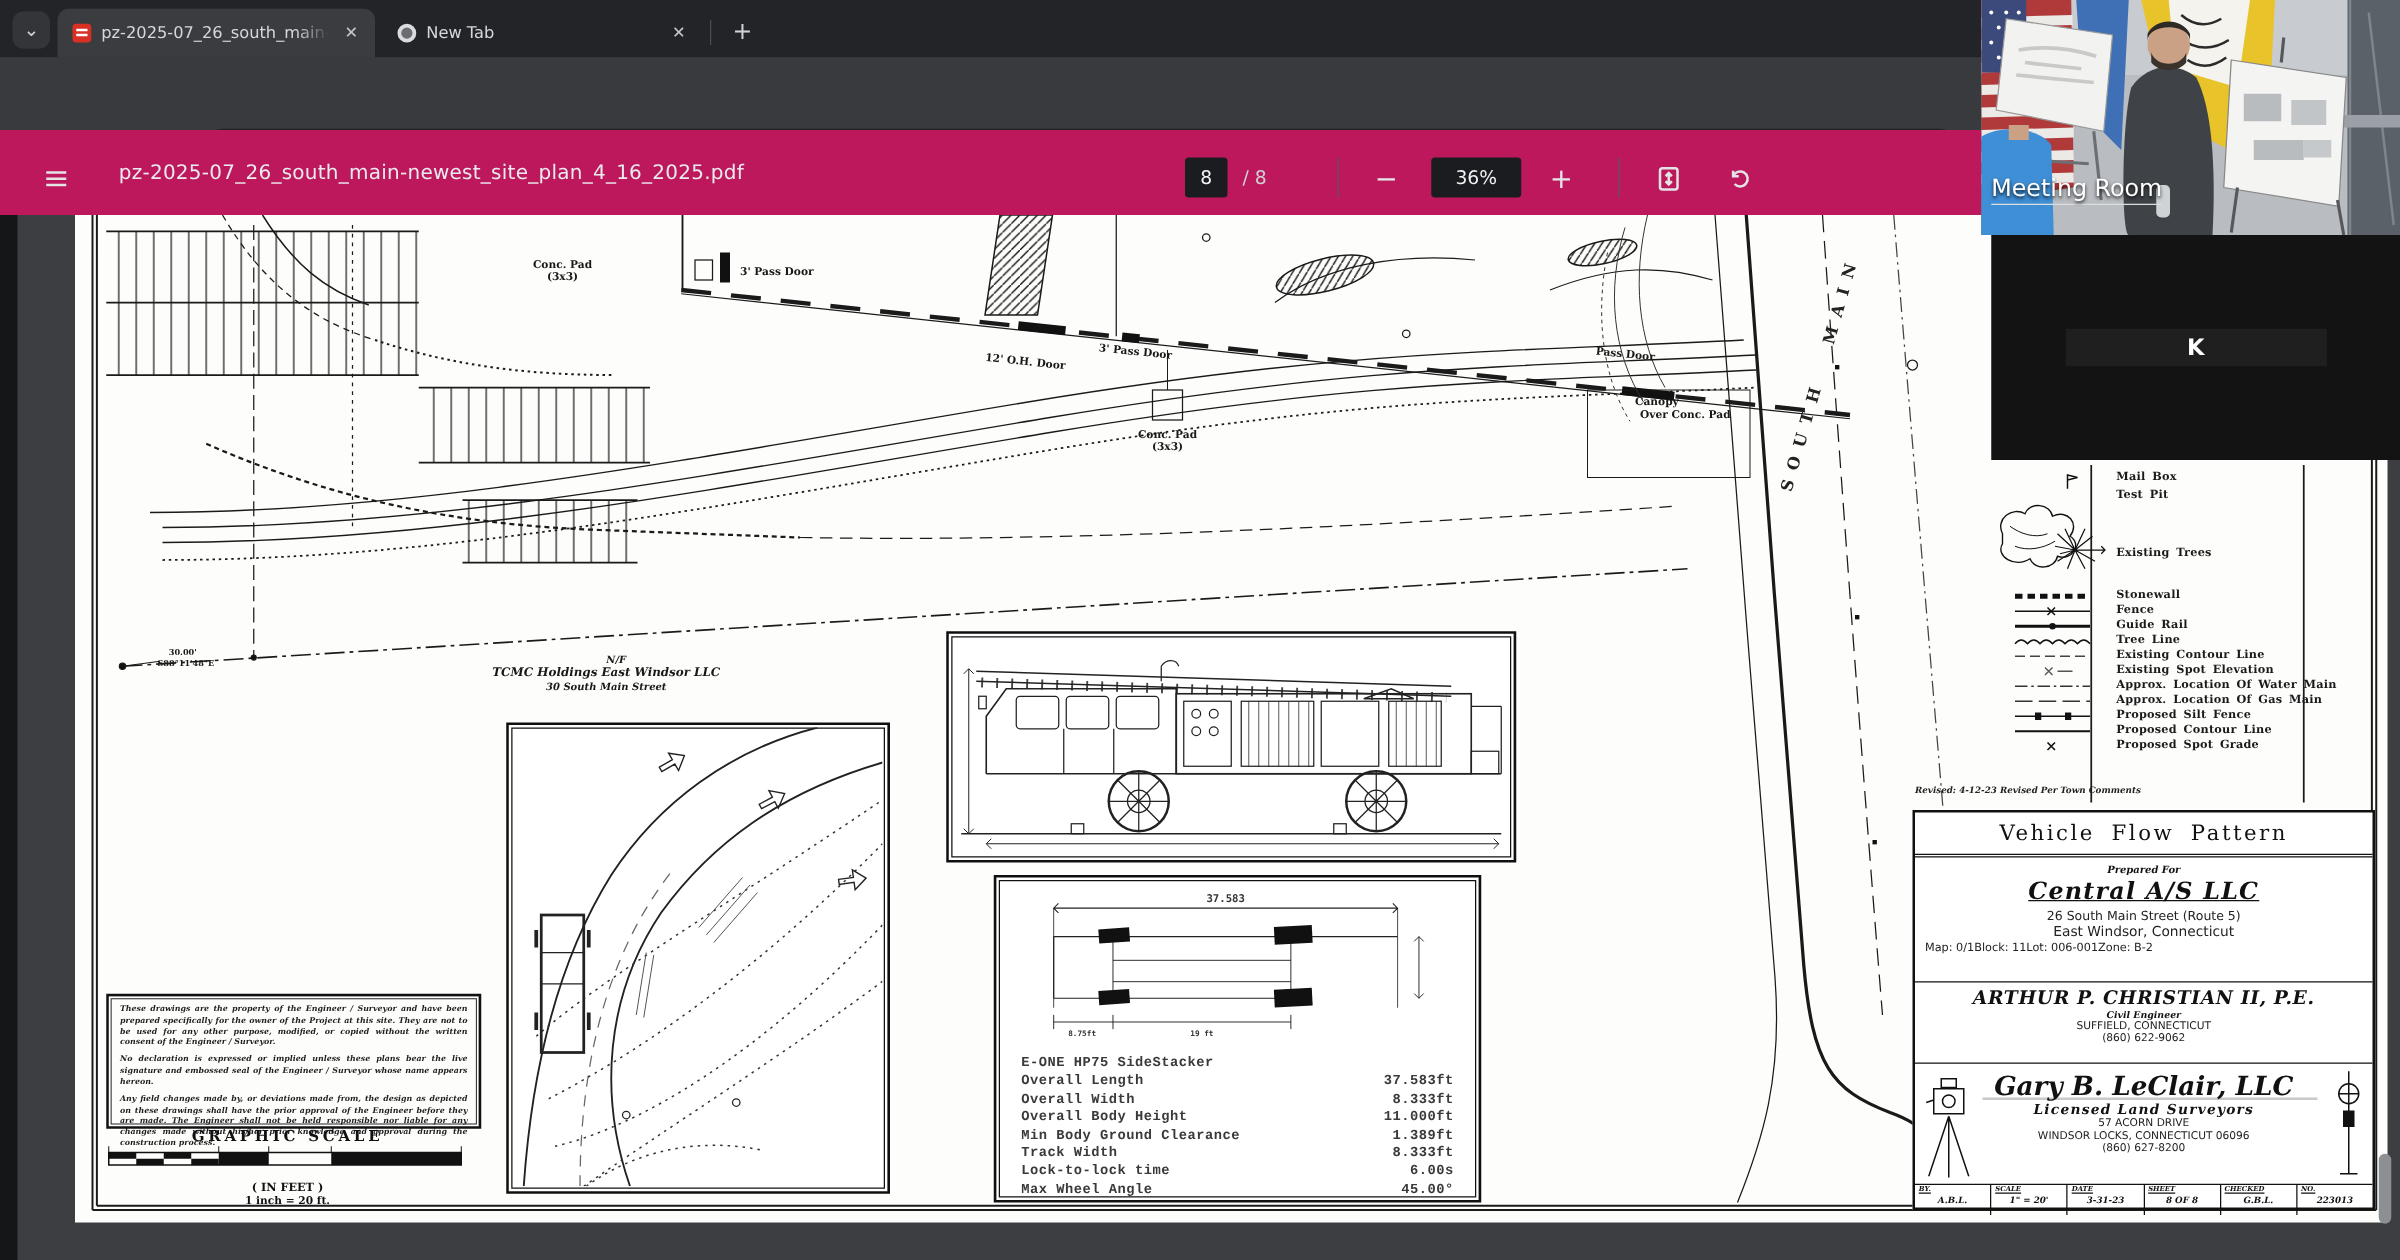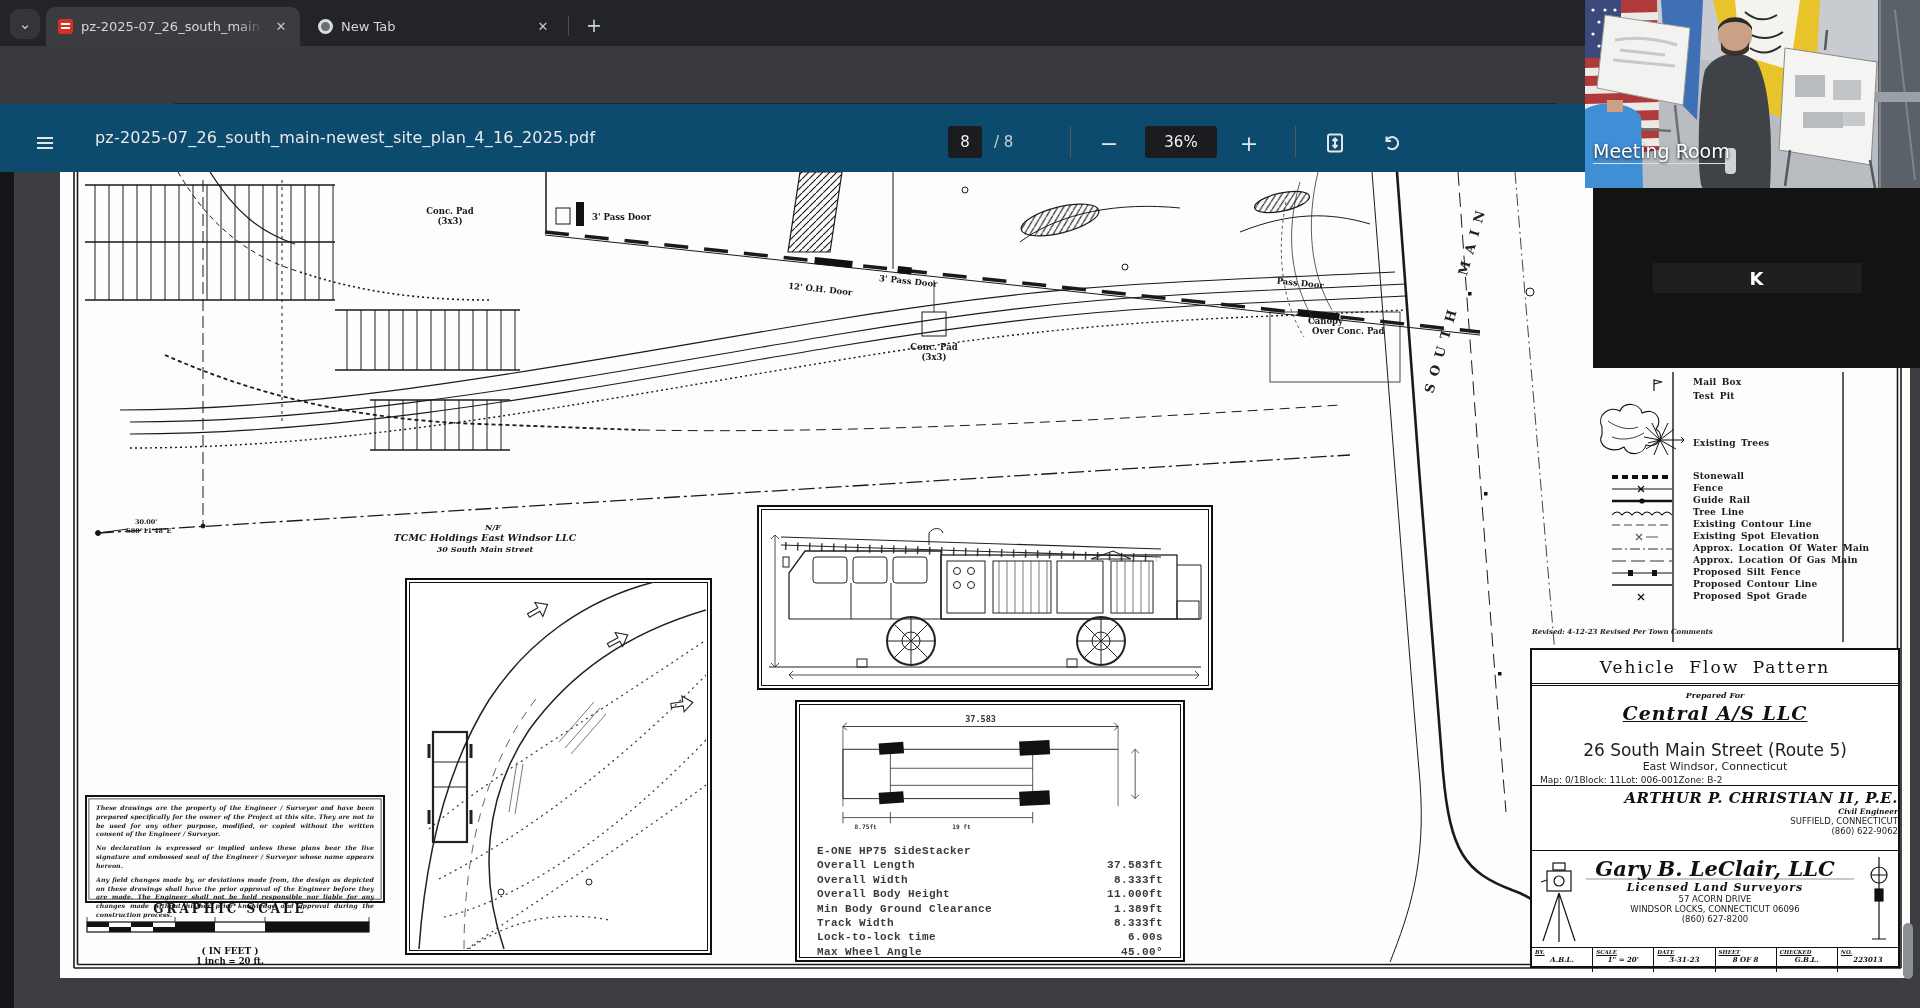--- a/index.html
+++ b/index.html
@@ -21,21 +21,21 @@
   .tab-divider{position:absolute;left:568px;top:16px;width:1px;height:20px;background:#4b4d51;}
   .newtab-btn{position:absolute;left:580px;top:11px;width:28px;height:28px;border-radius:50%;color:#cfd2d6;
     font-size:19px;display:flex;align-items:center;justify-content:center;cursor:pointer;}
   .toolbar{position:absolute;left:0;top:46px;width:1920px;height:58px;background:#383a3e;}
   .nav-ic{position:absolute;top:58px;width:34px;height:34px;border-radius:50%;display:flex;align-items:center;justify-content:center;cursor:pointer;}
   .nav-ic svg{stroke:#d5d7da;fill:none;stroke-width:2;}
   .omnibox{position:absolute;left:160px;top:57px;width:1410px;height:37px;border-radius:19px;background:#212327;
     display:flex;align-items:center;gap:12px;padding:0 16px;box-sizing:border-box;}
   .omnibox .url{color:#e6e8ea;font-size:15px;letter-spacing:.1px;white-space:nowrap;}
   
-  .pdf-toolbar{position:absolute;left:0;top:104px;width:1920px;height:68px;background:#0c4a6e;box-shadow:0 1px 0 #2a2b2e;}
+  .pdf-toolbar{position:absolute;left:0;top:104px;width:1920px;height:68px;background:#be185d;box-shadow:0 1px 0 #2a2b2e;}
   .pdf-toolbar .fname{position:absolute;left:95px;top:24px;color:#e9eaec;font-size:16px;letter-spacing:.2px;}
   .pt-ic{position:absolute;top:22px;width:34px;height:34px;display:flex;align-items:center;justify-content:center;border-radius:50%;cursor:pointer;}
   .pt-ic svg{stroke:#e3e4e6;fill:none;stroke-width:2;}
   .pt-box{position:absolute;top:22px;height:32px;background:#1b1c1f;border-radius:3px;color:#f1f2f4;
     display:flex;align-items:center;justify-content:center;font-size:15px;}
   .pt-text{position:absolute;top:29px;color:#cdd0d3;font-size:15px;}
   .pt-div{position:absolute;top:22px;width:1px;height:32px;background:#55575b;}
   
   .viewer{position:absolute;left:0;top:172px;width:1920px;height:836px;background:#3d3e41;}
   .edge-strip{position:absolute;left:0;top:0;width:14px;height:836px;background:#151618;}
@@ -67,25 +67,25 @@
   
   .tb-revised{position:absolute;left:1472px;top:455px;width:368px;font-family:"DejaVu Serif",serif;
     font-style:italic;font-weight:bold;font-size:7px;color:#222;}
   .titleblock{position:absolute;left:1470px;top:476px;width:370px;height:320px;border:2px solid #111;
     box-sizing:border-box;background:#fff;font-family:"DejaVu Serif",serif;color:#111;}
   .tb-title{height:33px;border-bottom:3px double #111;display:flex;align-items:center;justify-content:center;
     font-size:17px;letter-spacing:2px;word-spacing:6px;}
   .tb-client{height:95px;position:relative;text-align:center;}
   .tb-pf{font-size:8px;font-style:italic;font-weight:bold;margin-top:4px;}
   .tb-cl{font-size:19px;font-style:italic;font-weight:bold;text-decoration:underline;letter-spacing:1px;margin-top:2px;}
-  .tb-a1{font-size:17px;margin-top:16px;font-family:"DejaVu Sans",sans-serif;color:#222;}
+  .tb-a1{font-size:10px;margin-top:4px;font-family:"DejaVu Sans",sans-serif;color:#222;}
   .tb-a2{font-size:11px;font-family:"DejaVu Sans",sans-serif;color:#222;}
   .tb-maprow{display:flex;padding:2px 8px 0 8px;font-size:9px;
     font-family:"DejaVu Sans",sans-serif;color:#222;}
-  .tb-eng{height:64px;border-top:1.5px solid #111;text-align:right;}
+  .tb-eng{height:64px;border-top:1.5px solid #111;text-align:center;}
   .tb-e1{font-size:15px;font-style:italic;font-weight:bold;letter-spacing:.5px;margin-top:3px;}
   .tb-e2{font-size:7.5px;font-style:italic;font-weight:bold;}
   .tb-e3,.tb-e4{font-size:8.5px;font-family:"DejaVu Sans",sans-serif;color:#222;}
   .tb-surv{height:96px;border-top:1.5px solid #111;position:relative;text-align:center;}
   .tb-s1{font-size:21px;font-style:italic;font-weight:bold;margin-top:5px;position:relative;z-index:2;}
   .tb-s2{font-size:11px;font-style:italic;font-weight:bold;letter-spacing:1px;}
   .tb-s3,.tb-s4,.tb-s5{font-size:8.5px;font-family:"DejaVu Sans",sans-serif;color:#222;}
   .tb-sline{position:absolute;left:54px;top:27px;width:268px;height:2px;background:#c9c9c9;z-index:1;}
   .tb-table{display:flex;border-top:1.5px solid #111;height:24px;}
   .tb-cell{border-right:1.2px solid #111;flex:1;padding:1px 3px;overflow:hidden;}

